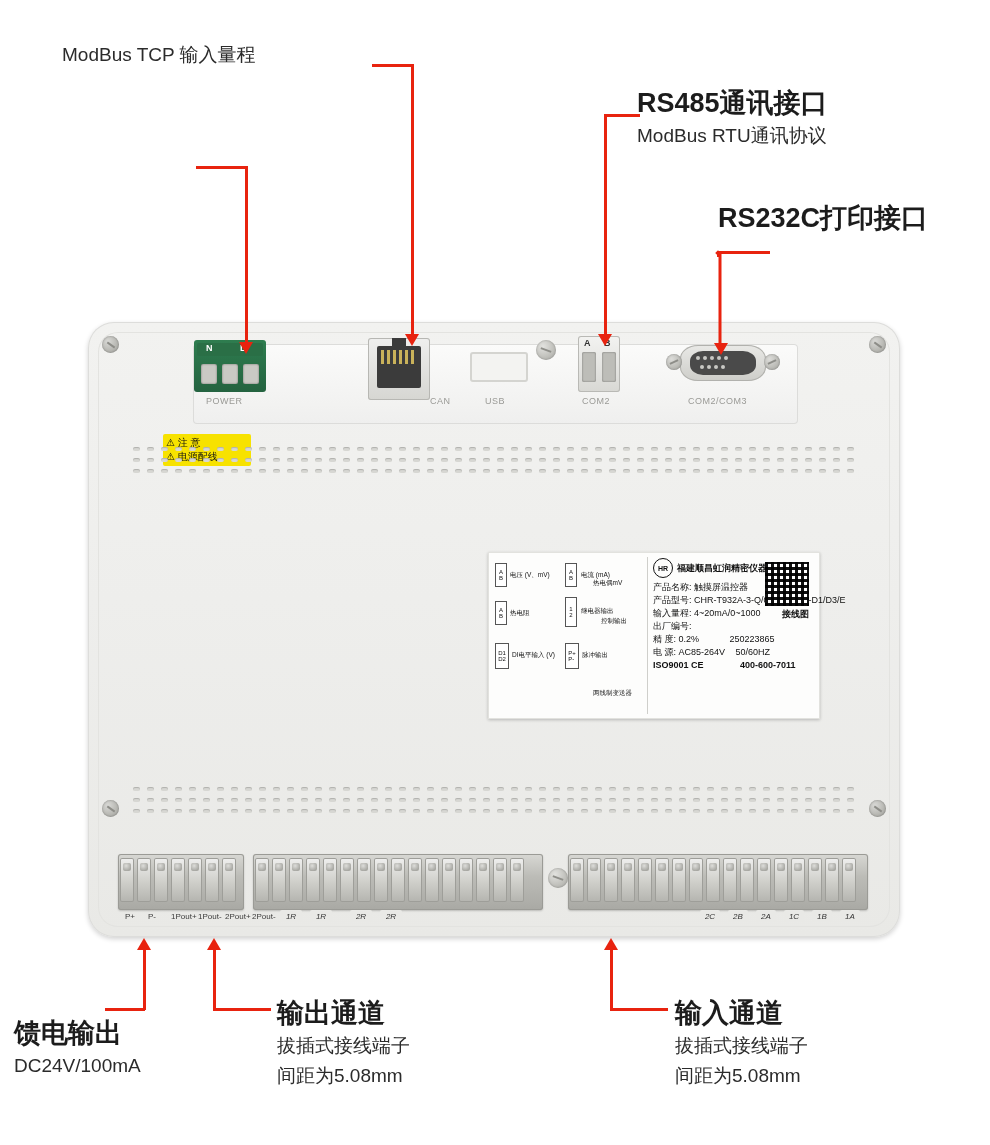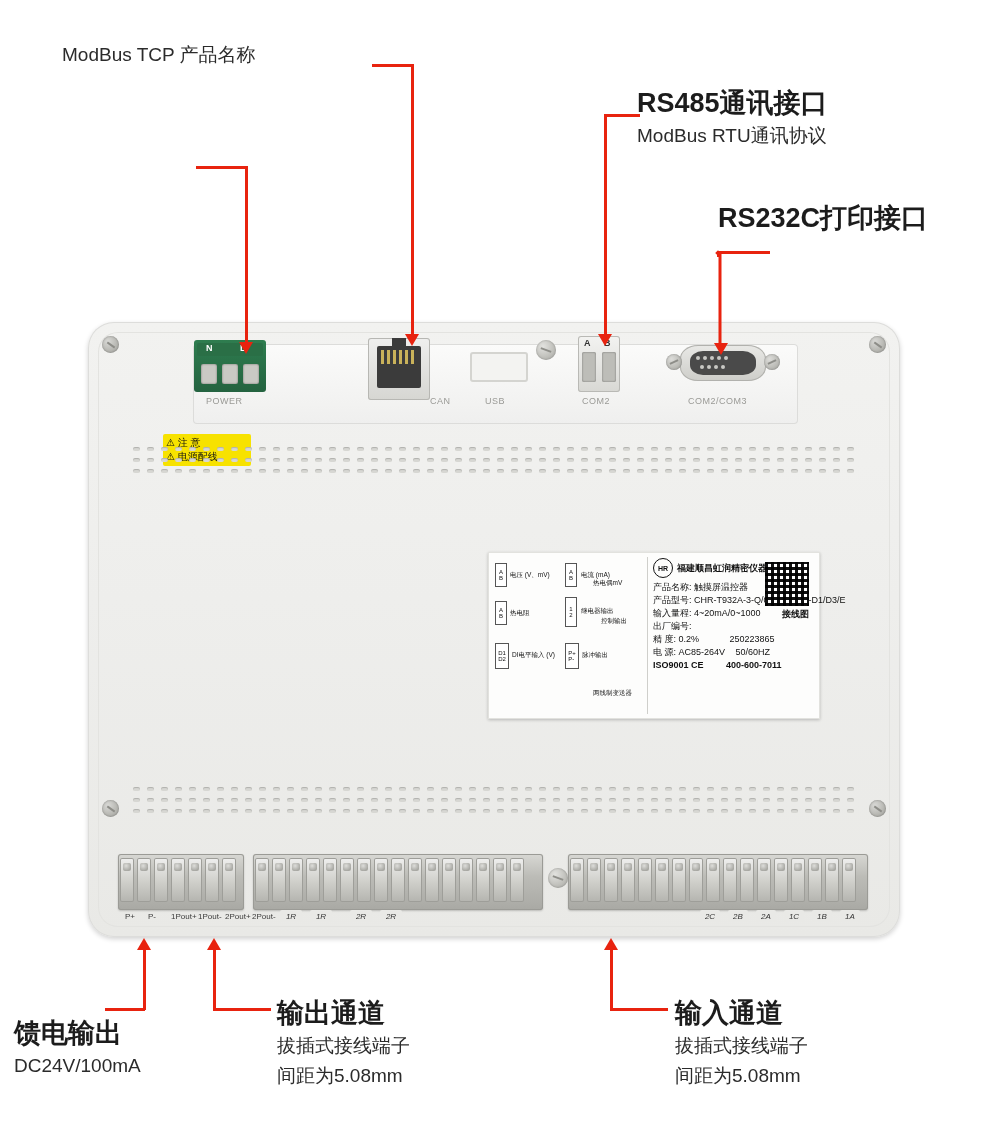--- a/index.html
+++ b/index.html
@@ -1008,21 +1008,21 @@
         <div class="row">
           <span>精    度: 0.2%</span>
           <span style="margin-left:28px;">250223865</span>
         </div>
         <div class="row">
           <span>电    源: AC85-264V</span>
           <span style="margin-left:8px;">50/60HZ</span>
         </div>
         <div class="row" style="font-weight:700;">
           <span>ISO9001   CE</span>
-          <span style="margin-left:20px;">400-600-7011</span>
+          <span style="margin-left:34px;">400-600-7011</span>
         </div>
       </div>
     </div>
 
     <div class="tblock" id="tb-feed" style="left:30px;  top:532px; width:126px; height:56px;">
         <div class="tpin"></div>
         <div class="tpin"></div>
         <div class="tpin"></div>
         <div class="tpin"></div>
         <div class="tpin"></div>
@@ -1083,21 +1083,21 @@
 
     <div class="tlabelbar" style="left:612px; top:588px; width:20px;text-align:right;">2C</div>
     <div class="tlabelbar" style="left:640px; top:588px; width:20px;">2B</div>
     <div class="tlabelbar" style="left:668px; top:588px; width:20px;">2A</div>
     <div class="tlabelbar" style="left:696px; top:588px; width:20px;">1C</div>
     <div class="tlabelbar" style="left:724px; top:588px; width:20px;">1B</div>
     <div class="tlabelbar" style="left:752px; top:588px; width:20px;">1A</div>
   </div>
 
   <div class="callout" style="left:62px; top:38px;">
-    <div class="sub">ModBus TCP 产品名称</div>
+    <div class="sub">ModBus TCP 输入量程</div>
   </div>
   <div class="lead h" style="left:372px; top:64px; width:42px;"></div>
   <div class="lead v" style="left:411px; top:64px; height:272px;"></div>
   <div class="arrow down" style="left:405px; top:334px;"></div>
 
   <div class="lead h" style="left:196px; top:166px; width:52px;"></div>
   <div class="lead v" style="left:245px; top:166px; height:178px;"></div>
   <div class="arrow down" style="left:239px; top:342px;"></div>
 
   <div class="callout" style="left:637px; top:88px;">

